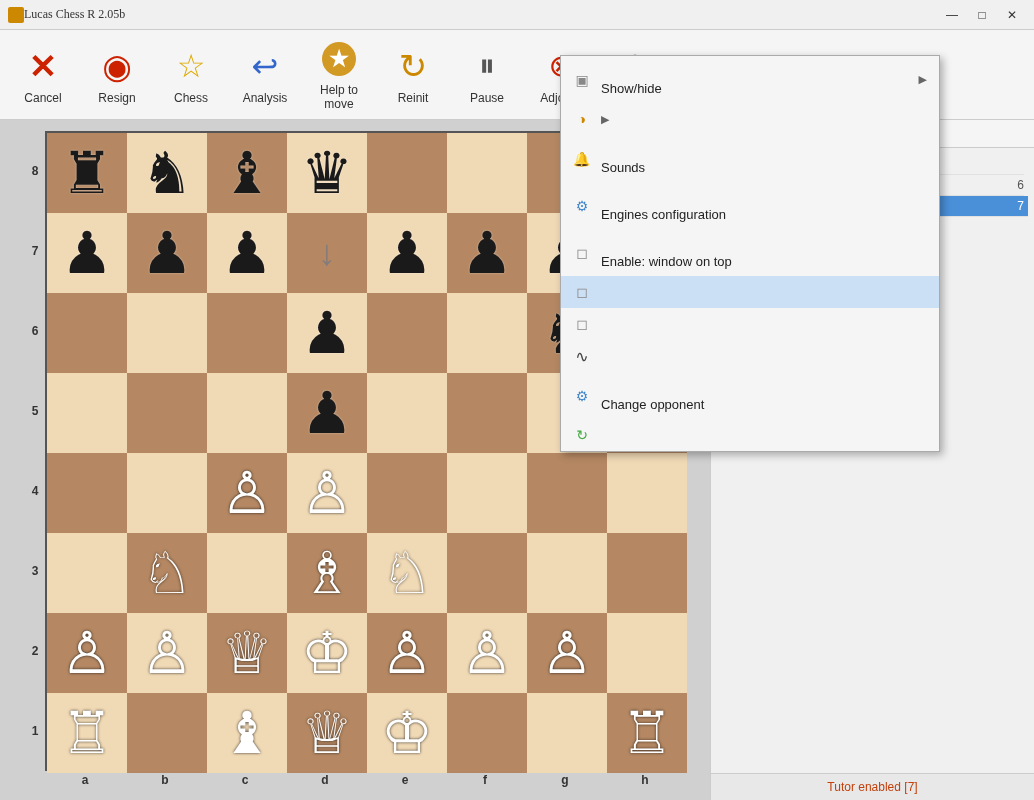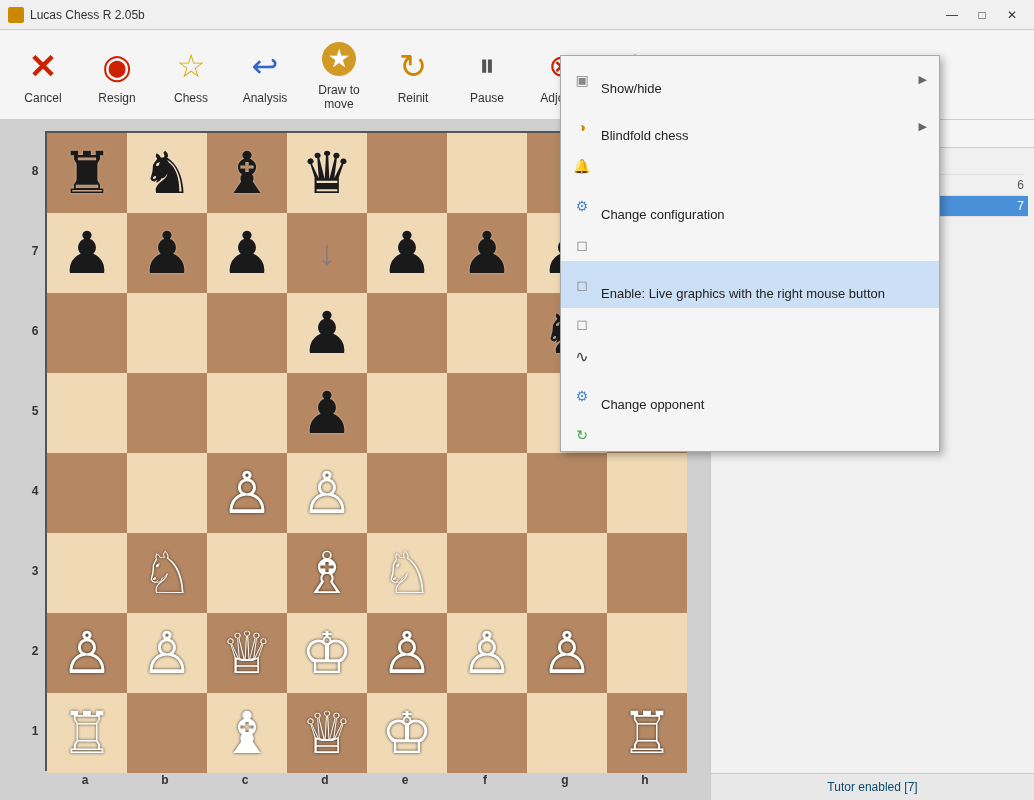--- a/index.html
+++ b/index.html
@@ -19,23 +19,23 @@
       background: #f0f0f0;
       display: flex;
       align-items: center;
       justify-content: space-between;
       padding: 0 8px;
       border-bottom: 1px solid #ccc;
     }
     #title-left {
       display: flex;
       align-items: center;
-      gap: 6px;
       font-size: 12px;
       color: #333;
+      font-family: Liberation Serif, serif;
     }
     #title-controls {
       display: flex;
       gap: 2px;
     }
     .title-btn {
       width: 28px;
       height: 22px;
       background: #f0f0f0;
       border: none;
@@ -198,21 +198,21 @@
       padding: 3px 4px;
       margin: 0 -4px;
     }
 
     #tutor-bar {
       margin-top: auto;
       background: #e8e8e8;
       border-top: 1px solid #ccc;
       padding: 6px 10px;
       font-size: 12px;
-      color: #0c4a6e;
+      color: #c2410c;
       text-align: center;
     }
 
     
     #context-menu {
       position: absolute;
       top: 55px;
       left: 560px;
       width: 380px;
       background: #f5f5f5;
@@ -299,21 +299,21 @@
     <div class="toolbar-icon" style="color:#3366cc; font-size:32px;">↩</div>
     <span class="toolbar-label">Analysis</span>
   </button>
   <button class="toolbar-btn">
     <div class="toolbar-icon">
       <svg width="38" height="38" viewBox="0 0 38 38">
         <circle cx="19" cy="19" r="17" fill="#cc8800" opacity="0.85"></circle>
         <text x="19" y="26" text-anchor="middle" font-size="22" fill="white" font-weight="bold">★</text>
       </svg>
     </div>
-    <span class="toolbar-label">Draw to move</span>
+    <span class="toolbar-label">Help to move</span>
   </button>
   <button class="toolbar-btn">
     <div class="toolbar-icon" style="color:#cc8800; font-size:34px;">↻</div>
     <span class="toolbar-label">Reinit</span>
   </button>
   <button class="toolbar-btn">
     <div class="toolbar-icon" style="color:#555; font-size:32px;">⏸</div>
     <span class="toolbar-label">Pause</span>
   </button>
   <button class="toolbar-btn">
@@ -515,36 +515,36 @@
 </div>
 
 <div id="context-menu">
   <div class="menu-item">
     <span class="menu-icon icon-showhide">▣</span>
     <span class="menu-label">Show/hide</span>
     <span class="menu-arrow">▶</span>
   </div>
   <div class="menu-item">
     <span class="menu-icon icon-blindfold">◑</span>
-    <span class="menu-label">Blindfold chess</span>
     <span class="menu-arrow">▶</span>
   </div>
   <div class="menu-item">
     <span class="menu-icon icon-sounds">🔔</span>
+    <span class="menu-label">Sounds</span>
   </div>
   <div class="menu-item">
     <span class="menu-icon icon-engines">⚙</span>
-    <span class="menu-label">Change configuration</span>
+    <span class="menu-label">Engines configuration</span>
   </div>
   <div class="menu-item">
     <span class="menu-icon icon-window">◻</span>
+    <span class="menu-label">Enable: window on top</span>
   </div>
   <div class="menu-item highlighted">
     <span class="menu-icon icon-livegfx">◻</span>
-    <span class="menu-label">Enable: Live graphics with the right mouse button</span>
   </div>
   <div class="menu-item">
     <span class="menu-icon icon-savelog">◻</span>
   </div>
   <div class="menu-item">
     <span class="menu-icon icon-analysis" style="font-size:16px;">∿</span>
   </div>
   <div class="menu-item">
     <span class="menu-icon icon-changeopp">⚙</span>
     <span class="menu-label">Change opponent</span>

